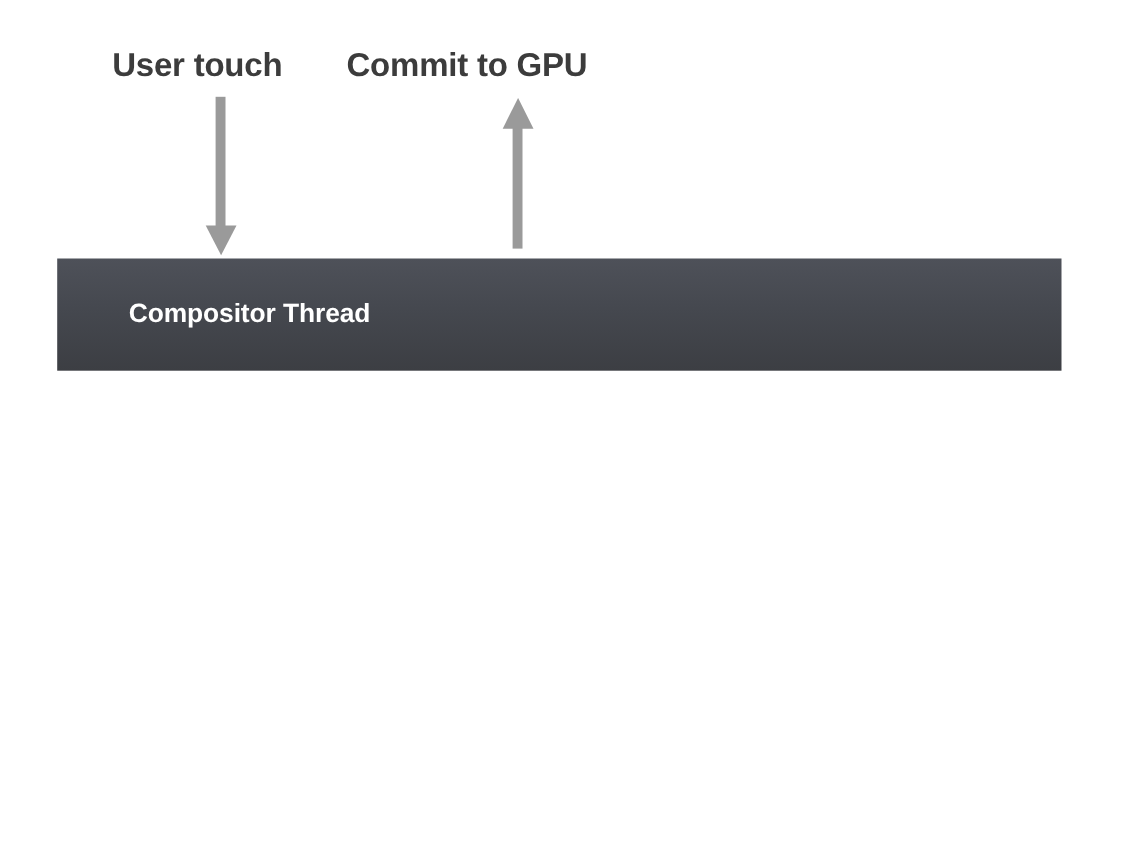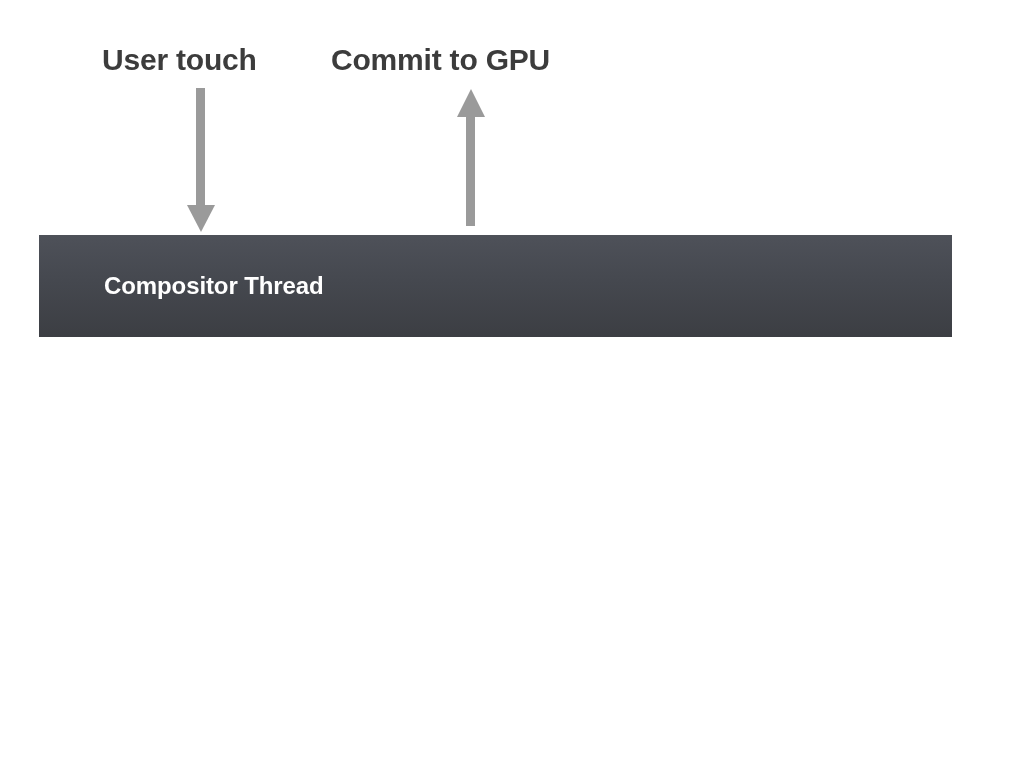--- a/index.html
+++ b/index.html
@@ -26,35 +26,35 @@
     position: absolute;
     font-family: "Liberation Sans", sans-serif;
     font-weight: bold;
     font-size: 30px;
     line-height: 30px;
     color: #3c3c3c;
     letter-spacing: -0.2px;
     white-space: nowrap;
   }
   #label-user-touch  { left: 102px; top: 45px; }
-  #label-commit-gpu  { left: 331px; top: 45px; }
+  #label-commit-gpu  { left: 315px; top: 45px; }
 
   
   .arrow-svg {
     position: absolute;
     display: block;
     overflow: visible;
   }
   #arrow-user-touch { left: 183px; top: 88px; }
   #arrow-commit-gpu { left: 453px; top: 88px; }
 
   
   .thread-bar {
     position: absolute;
-    left: 39px;
+    left: 52px;
     width: 913px;
     display: flex;
     align-items: center;
     box-sizing: border-box;
     text-align: center;
   }
   .thread-bar-label {
     font-family: "Liberation Sans", sans-serif;
     font-weight: bold;
     font-size: 24px;

